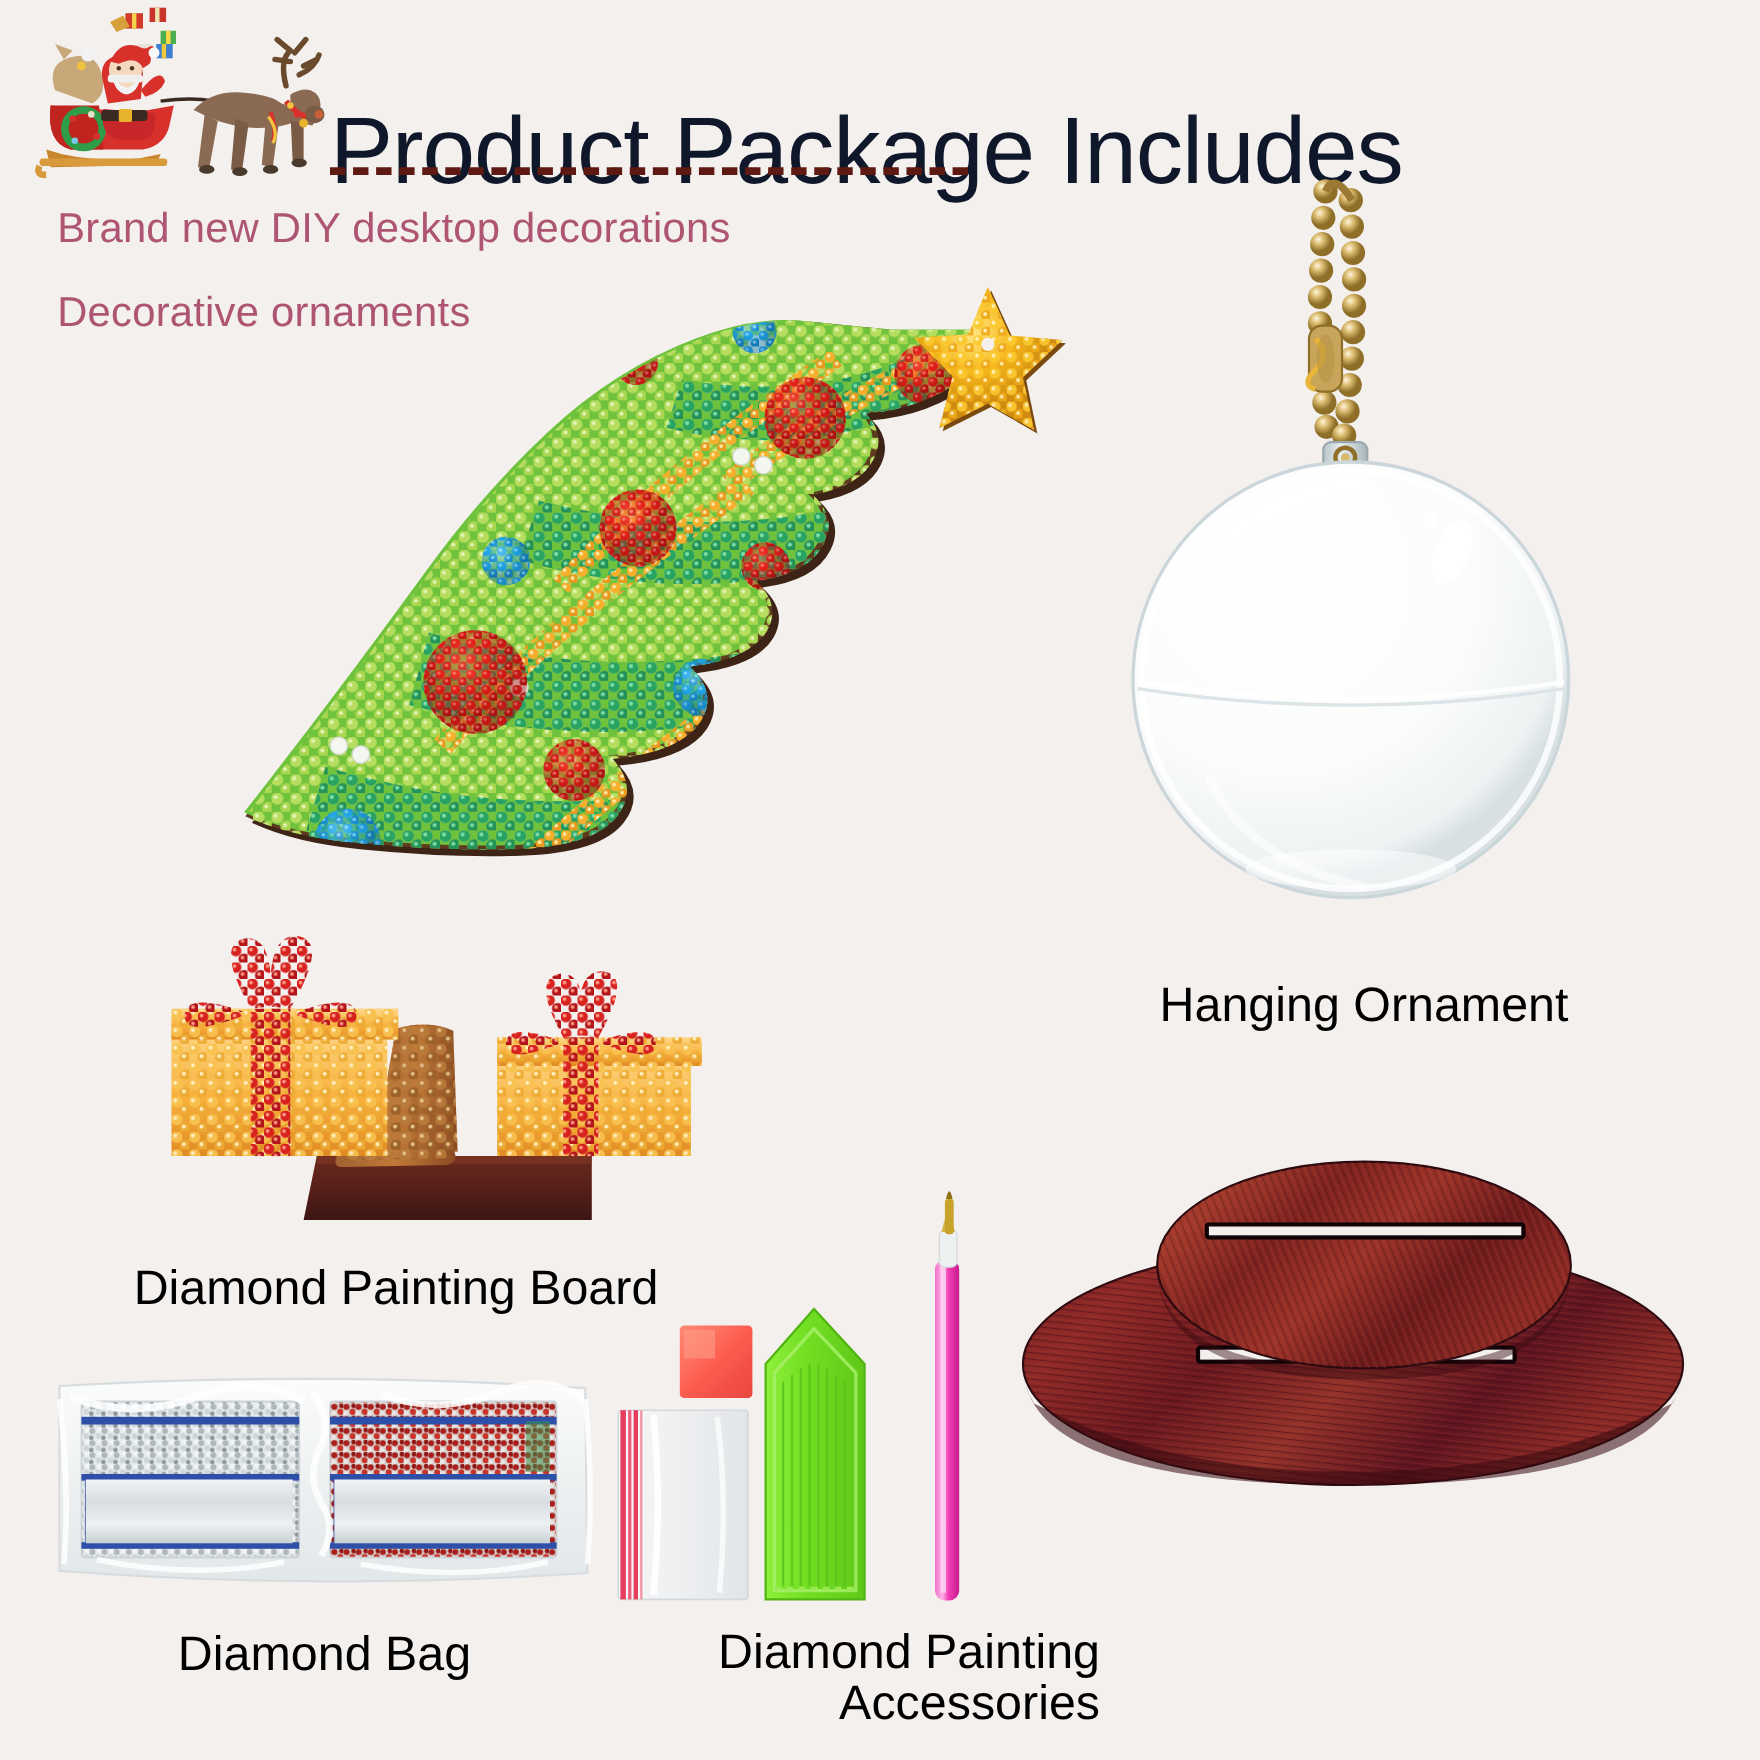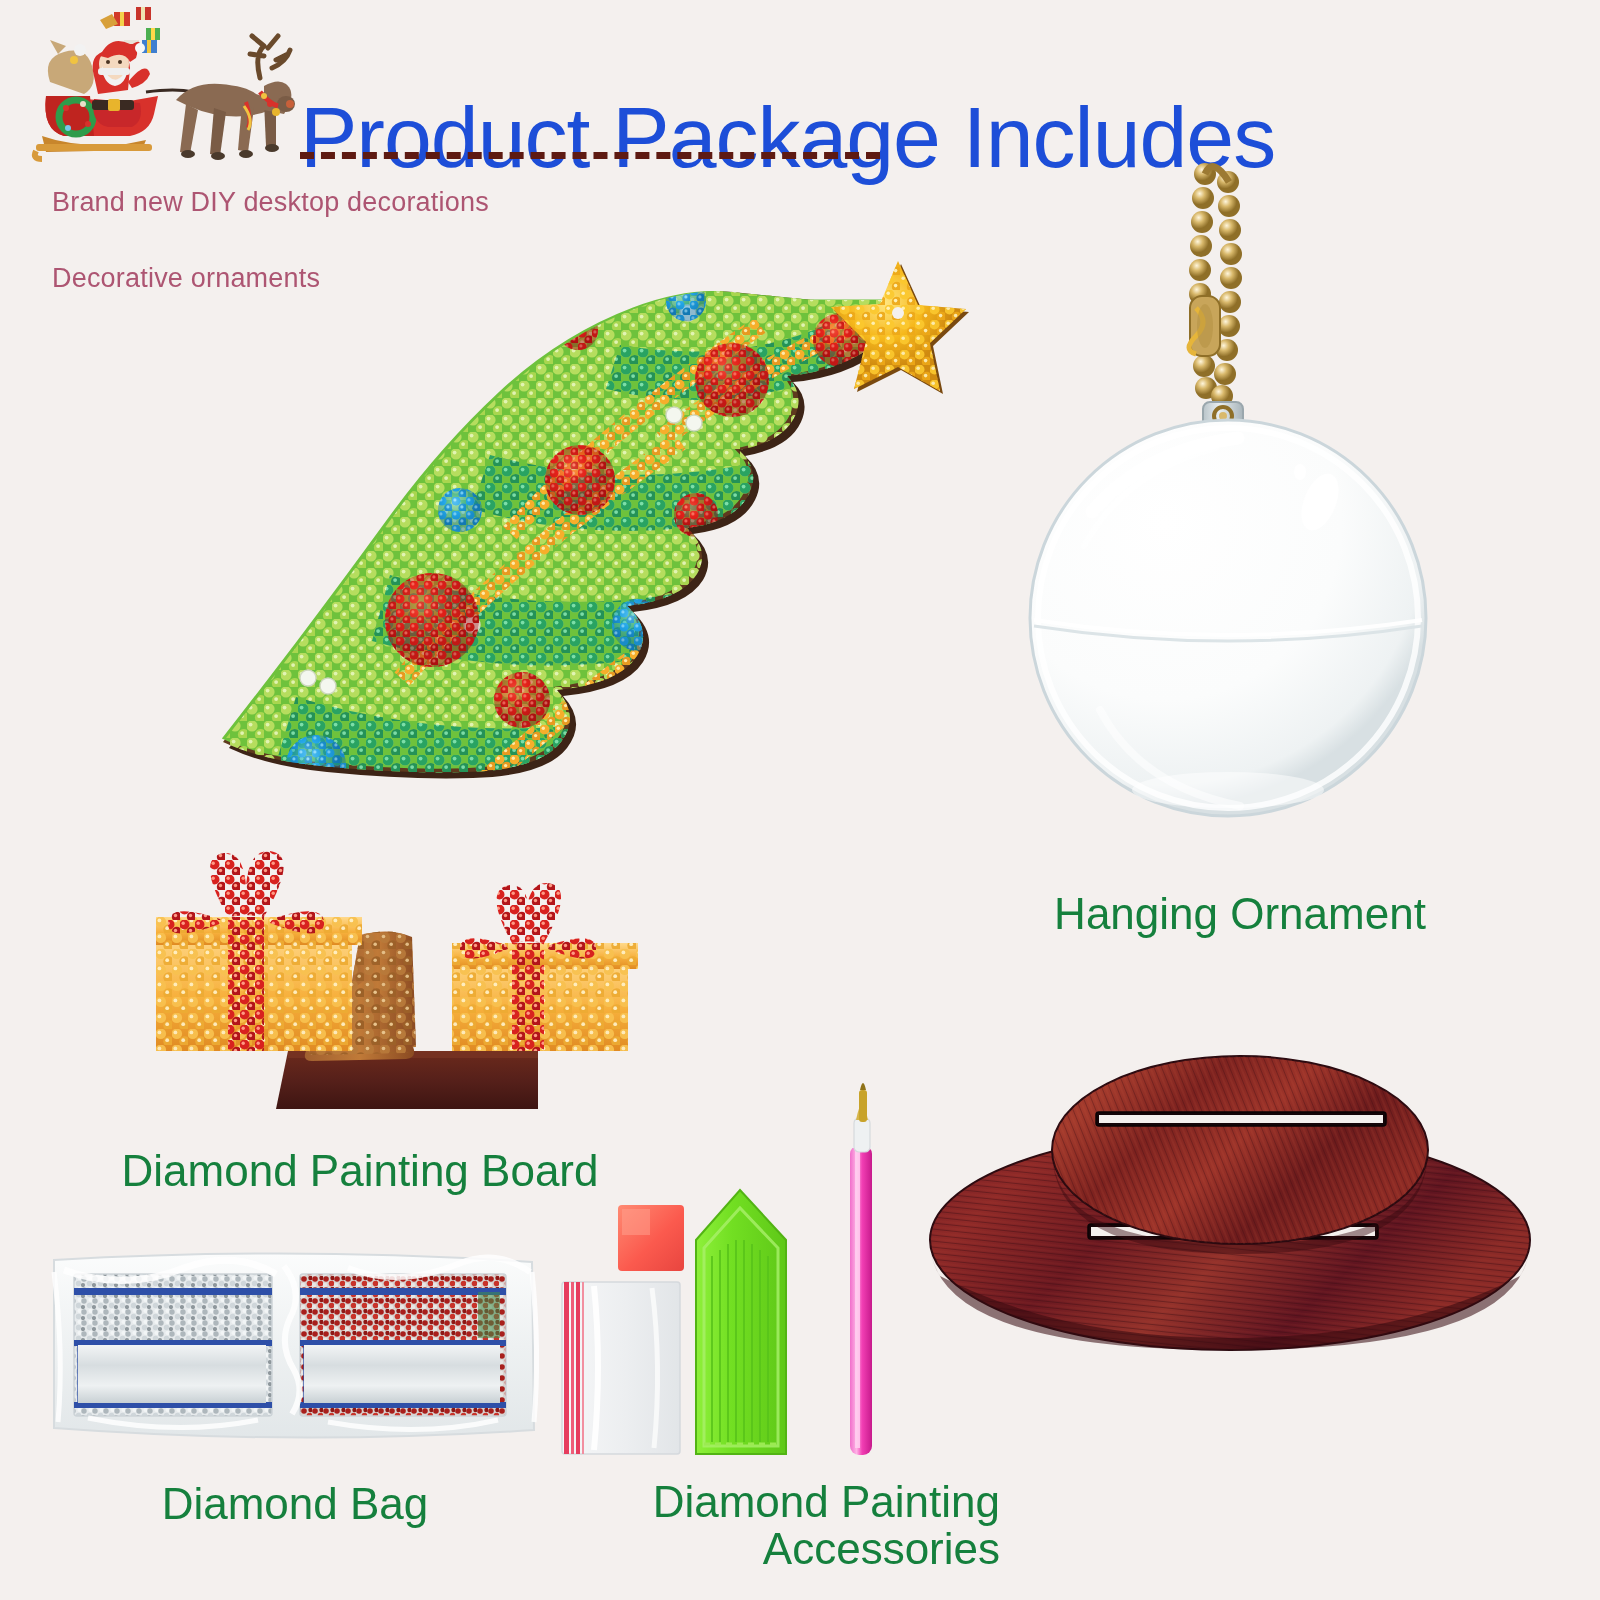--- a/index.html
+++ b/index.html
@@ -9,37 +9,37 @@
     font-family:"Liberation Sans", sans-serif;
     overflow:hidden;position:relative;
   }
   .stage{position:absolute;inset:0;}
 
   
   #santa-illustration{position:absolute;left:28px;top:4px;width:270px;height:160px;}
   #page-title{
     position:absolute;left:300px;top:36px;width:1290px;
     font-size:86px;line-height:1;letter-spacing:-1px;
-    color:#1d4ed8;font-weight:400;white-space:nowrap;
+    color:#0f172a;font-weight:400;white-space:nowrap;
   }
   #title-divider{
     position:absolute;left:300px;top:152px;width:580px;height:0;
     border-top:7px dashed #5e1a12;
   }
   .subtitle-line{
     position:absolute;left:52px;
-    font-size:27px;color:#ad5572;letter-spacing:.2px;white-space:nowrap;
+    font-size:38px;color:#ad5572;letter-spacing:.2px;white-space:nowrap;
   }
   #subtitle-0{top:187px;}
   #subtitle-1{top:225px;}
   #subtitle-2{top:263px;}
 
   
   .caption{
-    position:absolute;color:#15803d;font-size:44px;line-height:1.07;
+    position:absolute;color:#000000;font-size:44px;line-height:1.07;
     text-align:center;white-space:pre-line;
   }
   #caption-board{left:40px;top:1147px;width:640px;}
   #caption-hanging{left:930px;top:890px;width:620px;}
   #caption-base{left:1000px;top:1432px;width:480px;}
   #caption-bag{left:55px;top:1480px;width:480px;}
   #caption-accessories{left:500px;top:1478px;width:500px;text-align:right;}
 
   
   #tree-board{position:absolute;left:60px;top:245px;width:910px;height:880px;}

